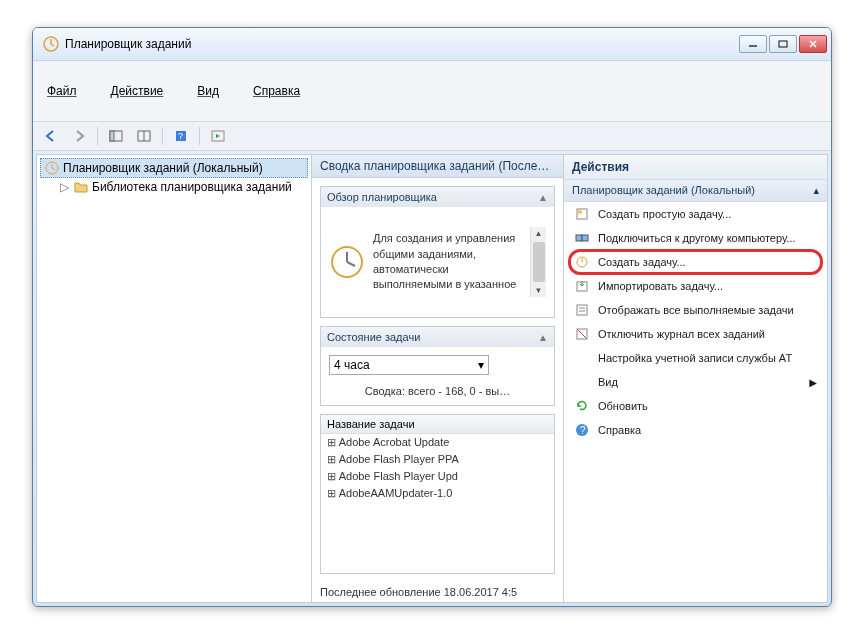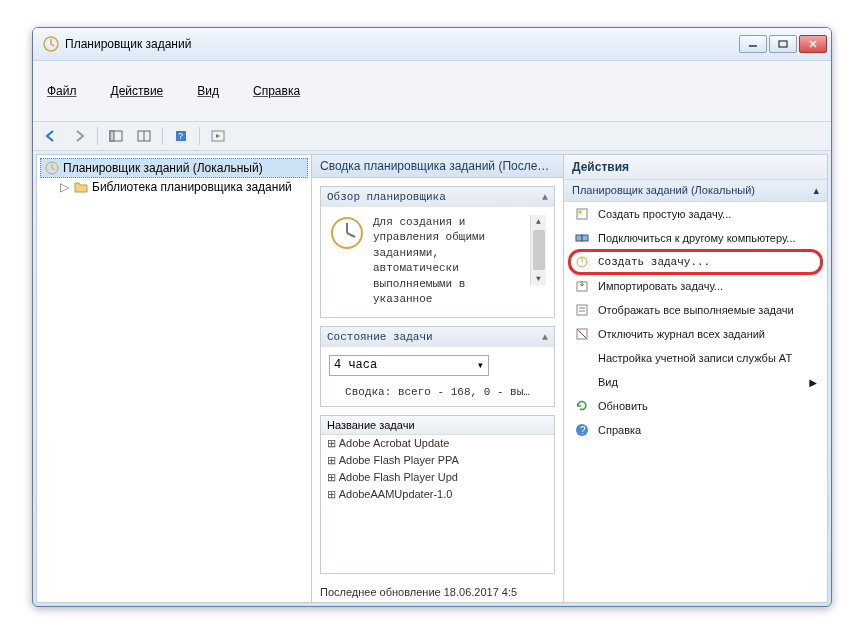--- a/index.html
+++ b/index.html
@@ -126,37 +126,36 @@
 .middle-body {
   flex: 1;
   padding: 8px;
   overflow: hidden;
   display: flex;
   flex-direction: column;
   gap: 8px;
 }
 .collapsible {
   border: 1px solid #c5cdd7;
-  font-family: Liberation Mono, monospace;
 }
 .collapsible-head {
   background: linear-gradient(#f0f3f7,#e1e7ee);
   padding: 4px 6px;
   display: flex;
   justify-content: space-between;
   align-items: center;
   color: #1a3a5e;
   font-size: 11px;
 }
 .collapse-chevron { font-size: 10px; color: #777; }
 .overview-body {
   padding: 8px;
   display: flex;
   gap: 8px;
-  align-items: flex-start;
+  align-items: center;
   height: 110px;
   overflow: hidden;
   position: relative;
 }
 .overview-text {
   font-size: 11px;
   color: #333;
   line-height: 1.4;
 }
 .scroll-bar {
@@ -243,21 +242,20 @@
   color: #1a1a1a;
   white-space: nowrap;
 }
 .action-icon {
   width: 16px; height: 16px;
   display: flex; align-items: center; justify-content: center;
   font-size: 12px;
 }
 .highlighted {
   position: relative;
-  font-family: Liberation Mono, monospace;
 }
 .highlighted::after {
   content: "";
   position: absolute;
   left: 4px; right: 4px; top: -1px; bottom: -1px;
   border: 3px solid #e13030;
   border-radius: 12px;
   pointer-events: none;
 }
 .action-arrow { margin-left: auto; font-size: 10px; }

